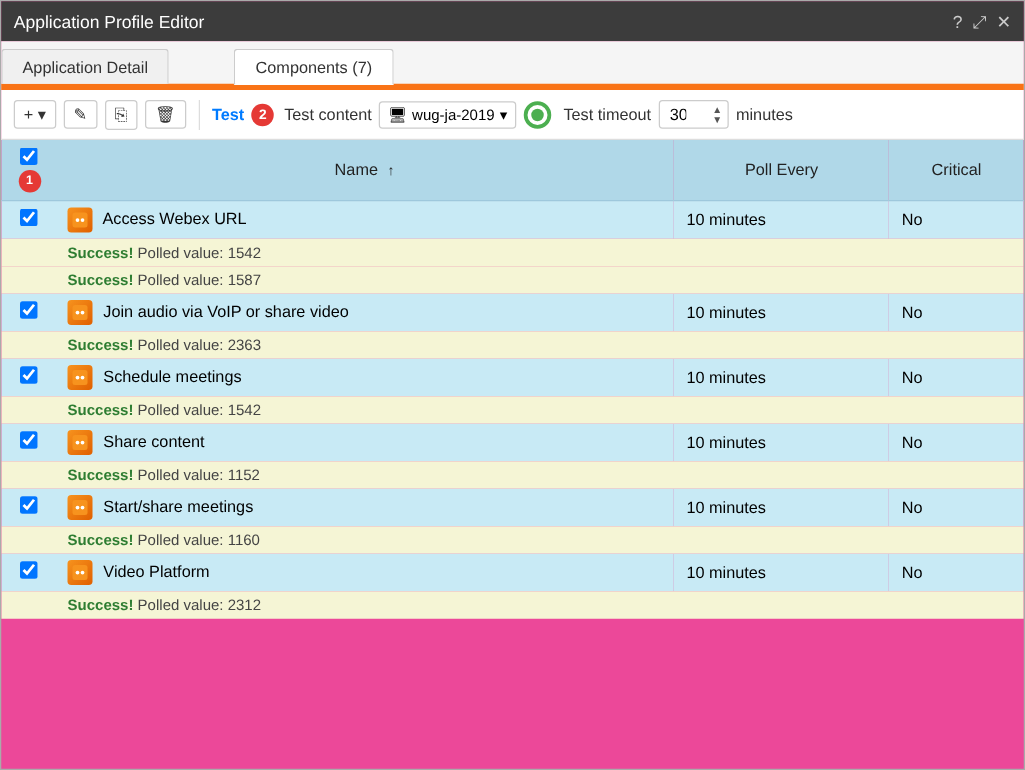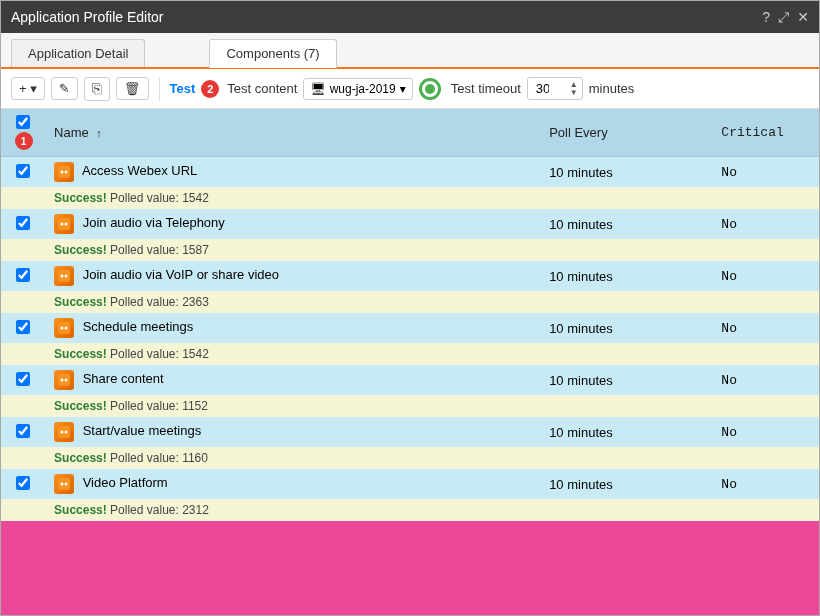--- a/index.html
+++ b/index.html
@@ -40,25 +40,25 @@
       gap: 8px;
       align-items: center;
     }
     .title-bar-controls span {
       color: #ccc;
       cursor: pointer;
       font-size: 14px;
     }
     .tabs-bar {
       display: flex;
-      border-bottom: 2px solid #f97316;
+      border-bottom: 5px solid #f97316;
       background: #f5f5f5;
       padding-top: 6px;
-      padding-left: 10px;
-      gap: 16px;
+      padding-left: 0;
+      gap: 4px;
     }
     .tab {
       padding: 6px 16px;
       cursor: pointer;
       border: 1px solid #ccc;
       border-bottom: none;
       background: #f0f0f0;
       font-size: 13px;
       color: #333;
       border-radius: 3px 3px 0 0;
@@ -157,21 +157,21 @@
     }
     table {
       width: 100%;
       border-collapse: collapse;
     }
     thead tr {
       background: #b0d8e8;
     }
     thead th {
       padding: 6px 10px;
-      text-align: left;
+      text-align: center;
       font-weight: normal;
       border-bottom: 1px solid #9ec8dc;
       color: #222;
     }
     .row-main {
       background: #c8eaf5;
     }
     .row-main td {
       padding: 5px 10px;
       vertical-align: middle;
@@ -183,21 +183,21 @@
     .row-result td {
       padding: 4px 10px;
       font-size: 12px;
       color: #444;
     }
     .row-result td strong {
       color: #2e7d32;
     }
     .col-name { width: 460px; }
     .col-poll { width: 160px; }
-    .col-critical { width: 100px; font-family: Liberation Mono, monospace; }
+    .col-critical { width: 100px; }
     .checkbox-cell {
       width: 30px;
       text-align: center;
     }
     .item-icon {
       width: 20px;
       height: 20px;
       display: inline-block;
       vertical-align: middle;
       margin-right: 5px;
@@ -323,129 +323,112 @@
     <td class="col-poll">10 minutes</td>
     <td class="col-critical">No</td>
   </tr>
           <tr class="row-result">
     <td></td>
     <td colspan="3">
       <strong>Success!</strong>
       <span> Polled value: 1542</span>
     </td>
   </tr>
+          <tr class="row-result">
+    <td></td>
+    <td colspan="3">
+      <strong>Success!</strong>
+      <span> Polled value: 1587</span>
+    </td>
+  </tr>
           <tr class="row-main">
     <td class="checkbox-cell">
       <input type="checkbox" checked="" style="">
     </td>
     <td class="col-name">
       <span class="webex-icon item-icon">
         <svg width="14" height="14" viewBox="0 0 14 14">
           <rect x="1" y="1" width="12" height="12" rx="2" fill="#f7931e"></rect>
           <circle cx="5" cy="7" r="1.5" fill="#fff"></circle>
           <circle cx="9" cy="7" r="1.5" fill="#fff"></circle>
         </svg>
       </span>
-      <span>Join audio via Telephony</span>
-    </td>
-    <td class="col-poll">10 minutes</td>
-    <td class="col-critical">No</td>
-  </tr>
-          <tr class="row-result">
-    <td></td>
-    <td colspan="3">
-      <strong>Success!</strong>
-      <span> Polled value: 1587</span>
+      <span>Join audio via VoIP or share video</span>
+    </td>
+    <td class="col-poll">10 minutes</td>
+    <td class="col-critical">No</td>
+  </tr>
+          <tr class="row-result">
+    <td></td>
+    <td colspan="3">
+      <strong>Success!</strong>
+      <span> Polled value: 2363</span>
     </td>
   </tr>
           <tr class="row-main">
     <td class="checkbox-cell">
       <input type="checkbox" checked="" style="">
     </td>
     <td class="col-name">
       <span class="webex-icon item-icon">
         <svg width="14" height="14" viewBox="0 0 14 14">
           <rect x="1" y="1" width="12" height="12" rx="2" fill="#f7931e"></rect>
           <circle cx="5" cy="7" r="1.5" fill="#fff"></circle>
           <circle cx="9" cy="7" r="1.5" fill="#fff"></circle>
         </svg>
       </span>
-      <span>Join audio via VoIP or share video</span>
-    </td>
-    <td class="col-poll">10 minutes</td>
-    <td class="col-critical">No</td>
-  </tr>
-          <tr class="row-result">
-    <td></td>
-    <td colspan="3">
-      <strong>Success!</strong>
-      <span> Polled value: 2363</span>
+      <span>Schedule meetings</span>
+    </td>
+    <td class="col-poll">10 minutes</td>
+    <td class="col-critical">No</td>
+  </tr>
+          <tr class="row-result">
+    <td></td>
+    <td colspan="3">
+      <strong>Success!</strong>
+      <span> Polled value: 1542</span>
     </td>
   </tr>
           <tr class="row-main">
     <td class="checkbox-cell">
       <input type="checkbox" checked="" style="">
     </td>
     <td class="col-name">
       <span class="webex-icon item-icon">
         <svg width="14" height="14" viewBox="0 0 14 14">
           <rect x="1" y="1" width="12" height="12" rx="2" fill="#f7931e"></rect>
           <circle cx="5" cy="7" r="1.5" fill="#fff"></circle>
           <circle cx="9" cy="7" r="1.5" fill="#fff"></circle>
         </svg>
       </span>
-      <span>Schedule meetings</span>
-    </td>
-    <td class="col-poll">10 minutes</td>
-    <td class="col-critical">No</td>
-  </tr>
-          <tr class="row-result">
-    <td></td>
-    <td colspan="3">
-      <strong>Success!</strong>
-      <span> Polled value: 1542</span>
+      <span>Share content</span>
+    </td>
+    <td class="col-poll">10 minutes</td>
+    <td class="col-critical">No</td>
+  </tr>
+          <tr class="row-result">
+    <td></td>
+    <td colspan="3">
+      <strong>Success!</strong>
+      <span> Polled value: 1152</span>
     </td>
   </tr>
           <tr class="row-main">
     <td class="checkbox-cell">
       <input type="checkbox" checked="" style="">
     </td>
     <td class="col-name">
       <span class="webex-icon item-icon">
         <svg width="14" height="14" viewBox="0 0 14 14">
           <rect x="1" y="1" width="12" height="12" rx="2" fill="#f7931e"></rect>
           <circle cx="5" cy="7" r="1.5" fill="#fff"></circle>
           <circle cx="9" cy="7" r="1.5" fill="#fff"></circle>
         </svg>
       </span>
-      <span>Share content</span>
-    </td>
-    <td class="col-poll">10 minutes</td>
-    <td class="col-critical">No</td>
-  </tr>
-          <tr class="row-result">
-    <td></td>
-    <td colspan="3">
-      <strong>Success!</strong>
-      <span> Polled value: 1152</span>
-    </td>
-  </tr>
-          <tr class="row-main">
-    <td class="checkbox-cell">
-      <input type="checkbox" checked="" style="">
-    </td>
-    <td class="col-name">
-      <span class="webex-icon item-icon">
-        <svg width="14" height="14" viewBox="0 0 14 14">
-          <rect x="1" y="1" width="12" height="12" rx="2" fill="#f7931e"></rect>
-          <circle cx="5" cy="7" r="1.5" fill="#fff"></circle>
-          <circle cx="9" cy="7" r="1.5" fill="#fff"></circle>
-        </svg>
-      </span>
-      <span>Start/value meetings</span>
+      <span>Start/share meetings</span>
     </td>
     <td class="col-poll">10 minutes</td>
     <td class="col-critical">No</td>
   </tr>
           <tr class="row-result">
     <td></td>
     <td colspan="3">
       <strong>Success!</strong>
       <span> Polled value: 1160</span>
     </td>

